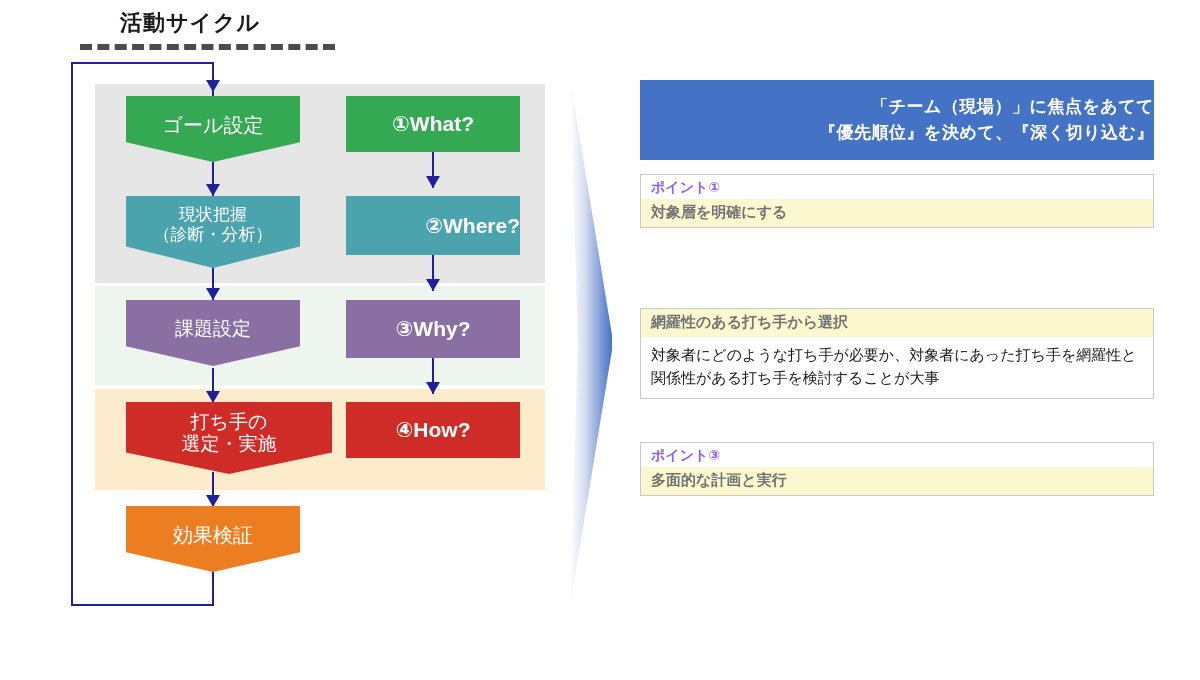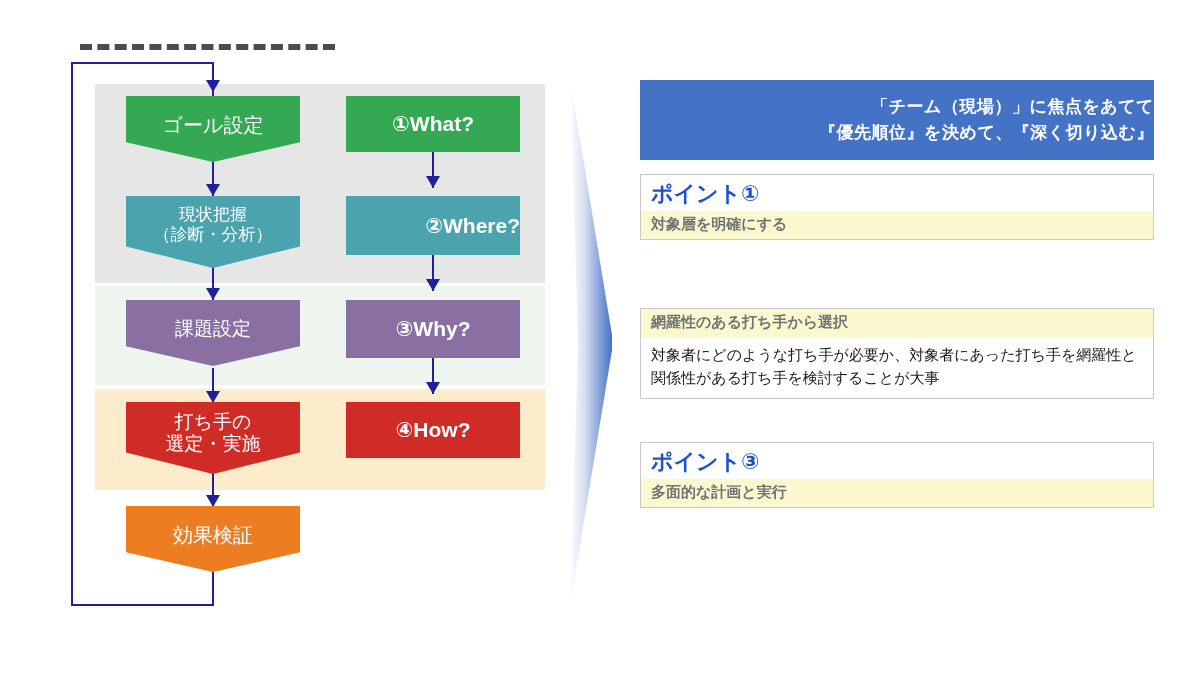--- a/index.html
+++ b/index.html
@@ -103,21 +103,21 @@
     align-items: flex-end; justify-content: center;
     line-height: 1.55; letter-spacing: .5px;
   }
 
   .point-card {
     position: absolute; left: 0; width: 514px;
     border: 1px solid #c9c9c9;
     background: #ffffff;
   }
   .point-head {
-    color: #1d4ed8; font-weight: 700; font-size: 22px;
+    color: #8b5cf6; font-weight: 700; font-size: 14px;
     padding: 4px 10px 2px 10px;
   }
   .point-sub {
     background: #fbf8d0; color: #737373; font-weight: 700; font-size: 15px;
     padding: 4px 10px 5px 10px;
   }
   .point-body {
     color: #1a1a1a; font-size: 15px; line-height: 1.5;
     padding: 7px 10px 9px 10px;
   }
@@ -129,20 +129,21 @@
 <body>
 
 <div id="root">
 
   <div id="left-panel">
 
     <div class="band" id="band-gray"></div>
     <div class="band" id="band-green"></div>
     <div class="band" id="band-ornge"></div>
 
+    <div id="cycle-title">活動サイクル</div>
     <div id="cycle-dash"></div>
 
     <div id="loop-frame"></div>
     <div id="loop-top-arm"></div>
     <div id="loop-bottom-arm"></div>
     <div id="loop-frame-rt-bottom"></div>
 
     <div class="vline" style="left:212px; top:90px;  height:10px;"></div>
     <div class="vhead" style="left:206px; top:80px;"></div>
 
@@ -173,21 +174,21 @@
 
     <div class="chev two" id="step-2" style="left:126px; top:196px; width:174px; height:72px; background:#4ba3ad; font-size:17px; white-space:pre-line;">
       <span class="label">現状把握
 （診断・分析）</span>
     </div>
 
     <div class="chev" id="step-3" style="left:126px; top:300px; width:174px; height:66px; background:#8a6fa3; font-size:19px;">
       <span class="label">課題設定</span>
     </div>
 
-    <div class="chev two" id="step-4" style="left:126px; top:402px; width:174px; height:72px; background:#cf2b27; font-size:19px; white-space:pre-line;">
+    <div class="chev two" id="step-4" style="left:126px; top:402px; width:206px; height:72px; background:#cf2b27; font-size:19px; white-space:pre-line;">
       <span class="label">打ち手の
 選定・実施</span>
     </div>
 
     <div class="chev" id="step-5" style="left:126px; top:506px; width:174px; height:66px; background:#ed7d21; font-size:20px;">
       <span class="label">効果検証</span>
     </div>
 
     <div class="rect" id="q-1" style="left:346px; top:96px; width:174px; height:56px; background:#34a853; font-size:21px;">
       <span>①What?</span>

